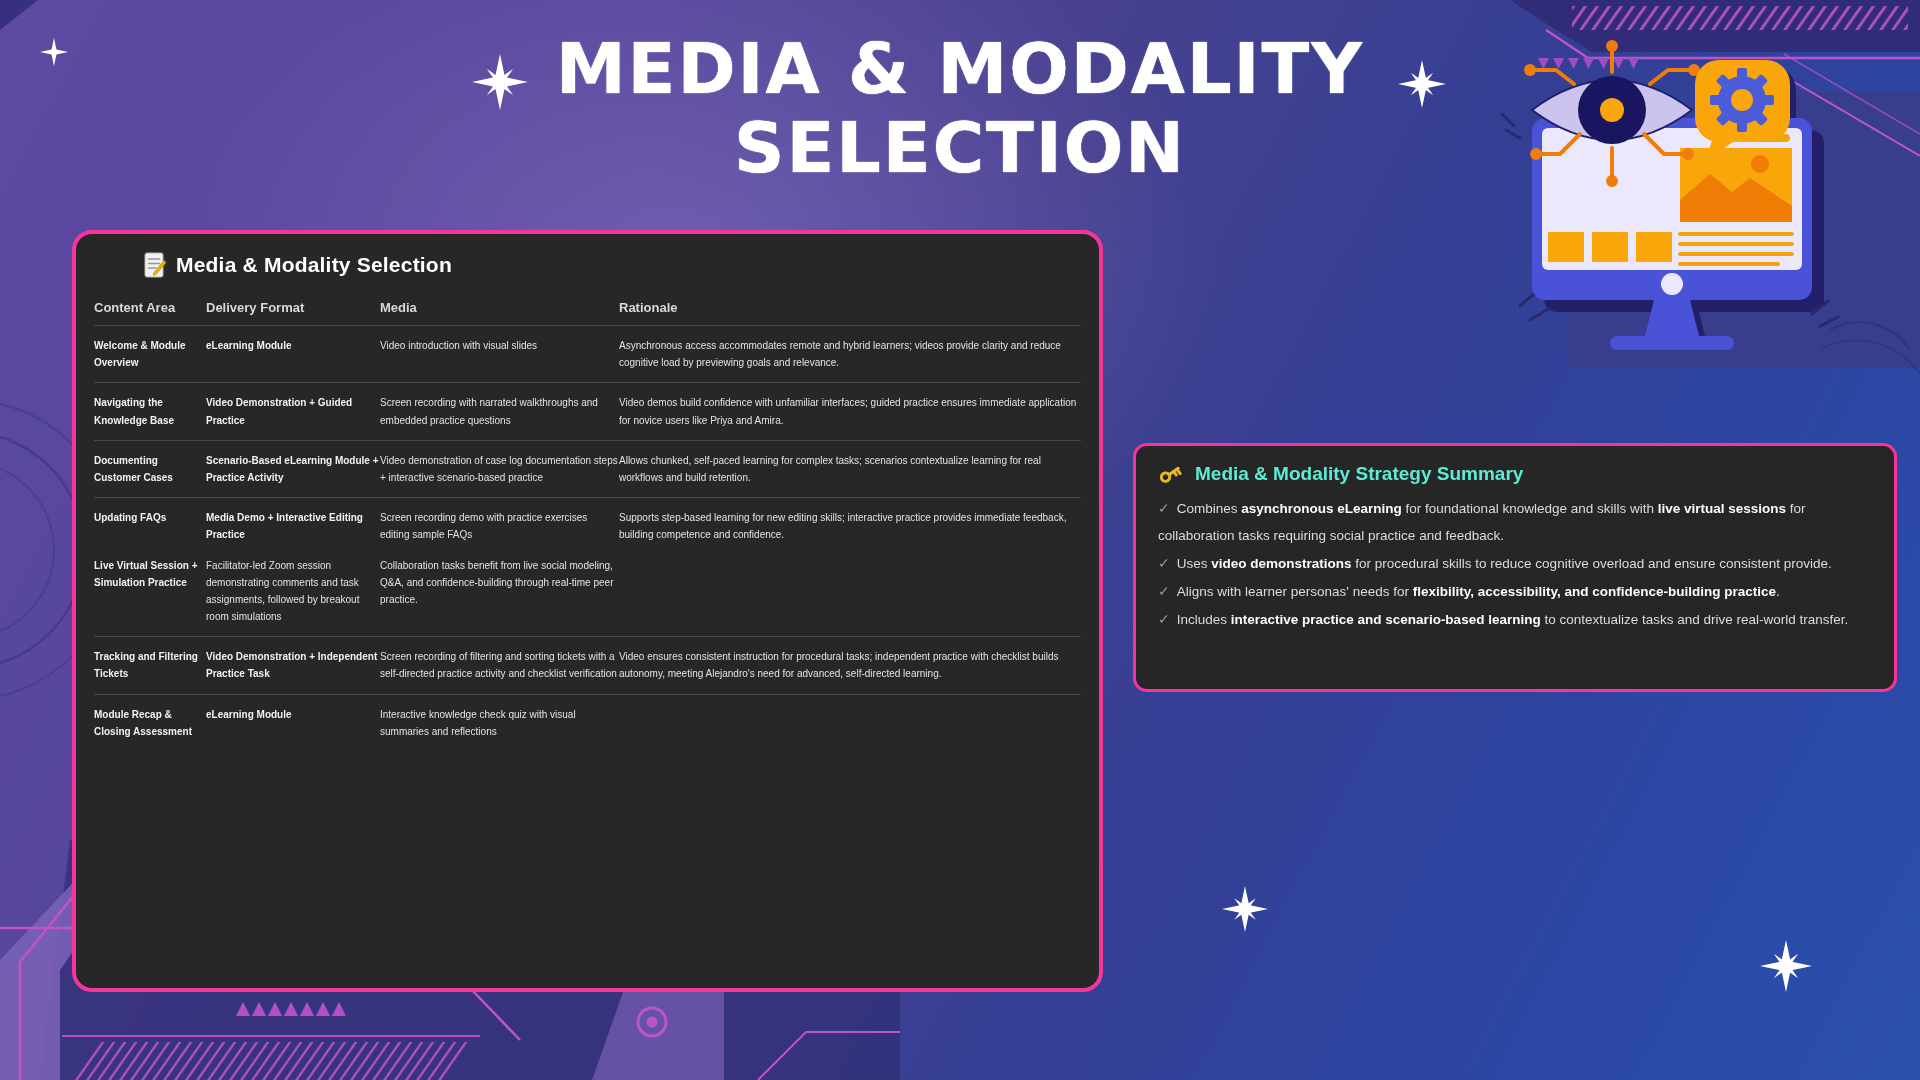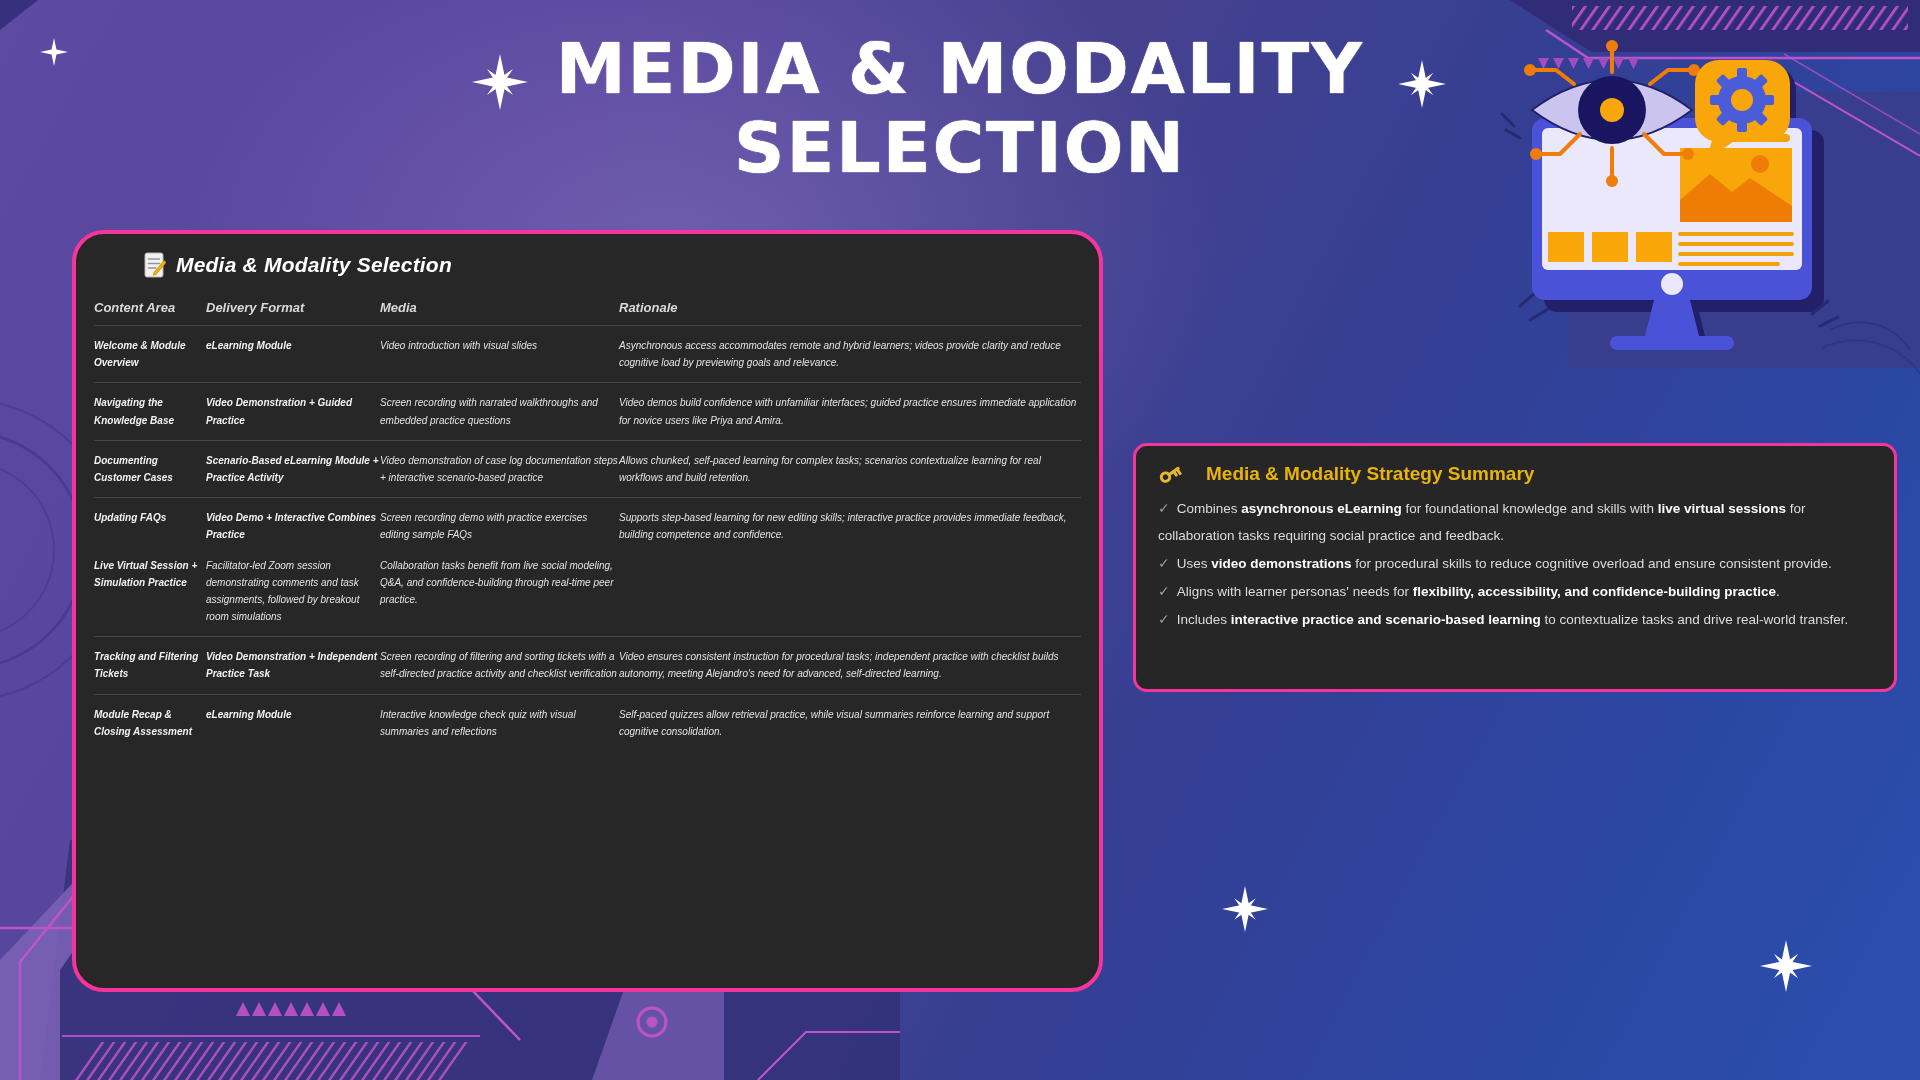--- a/index.html
+++ b/index.html
@@ -22,22 +22,22 @@
     position:absolute;z-index:2;top:30px;left:400px;width:1120px;margin:0;
     text-align:center;color:#ffffff;
     font-family:"DejaVu Sans","Liberation Sans",sans-serif;
     font-weight:800;font-size:70px;line-height:1.13;letter-spacing:2px;
     text-shadow:0 0 1px #fff,0 0 1px #fff;
   }
 
   
   .table-card{
     position:absolute;z-index:3;left:72px;top:230px;width:1031px;min-height:762px;
-    box-sizing:border-box;background:#272727;border:4px solid #f5359c;border-radius:32px;
-    padding:16px 18px 20px 18px;color:#e8e8e8;font-style:italic;
+    box-sizing:border-box;background:#272727;border:4px solid #f5359c;border-radius:20px;
+    padding:16px 18px 20px 18px;color:#e8e8e8;
   }
   .table-card h2{
     margin:2px 0 16px 0;padding-left:50px;display:flex;align-items:center;gap:10px;
     color:#fff;font-size:21px;font-weight:700;letter-spacing:.2px;
   }
   .grid-head,.trow{
     display:grid;grid-template-columns:112px 174px 239px 1fr;column-gap:0;
   }
   .grid-head{padding:6px 0 10px 0;}
   .grid-head .hcell{color:#d9d9d9;font-size:13px;font-weight:600;}
@@ -46,22 +46,22 @@
   .cell{font-size:10px;line-height:1.72;color:#e3e3e3;}
   .cell.col0,.cell.col1{font-weight:700;color:#f2f2f2;}
 
   
   .summary-card{
     position:absolute;z-index:3;left:1133px;top:443px;width:764px;min-height:249px;
     box-sizing:border-box;background:#262626;border:3px solid #f5359c;border-radius:14px;
     padding:14px 22px 16px 22px;color:#e4e4e4;
   }
   .summary-card h2{
-    margin:2px 0 8px 0;display:flex;align-items:center;gap:24px;
-    color:#eab308;font-size:19px;font-weight:700;
+    margin:2px 0 8px 0;display:flex;align-items:center;gap:13px;
+    color:#5eead4;font-size:19px;font-weight:700;
   }
   .bullet{font-size:13.5px;line-height:2.0;color:#dcdcdc;}
   .bullet .b{font-weight:700;color:#fdfdfd;}
   .bullet .check{color:#9c9c9c;margin-right:7px;font-size:14px;}
 </style>
 </head>
 <body>
 
 <div class="slide">
 
@@ -269,40 +269,39 @@
             <div class="cell col3">Video demos build confidence with unfamiliar interfaces; guided practice ensures immediate application for novice users like Priya and Amira.</div>
           </div>
           <div class="trow">
             <div class="cell col0">Documenting Customer Cases</div>
             <div class="cell col1">Scenario-Based eLearning Module + Practice Activity</div>
             <div class="cell col2">Video demonstration of case log documentation steps + interactive scenario-based practice</div>
             <div class="cell col3">Allows chunked, self-paced learning for complex tasks; scenarios contextualize learning for real workflows and build retention.</div>
           </div>
           <div class="trow">
             <div class="cell col0">Updating FAQs</div>
-            <div class="cell col1">Video Demo + Interactive Combines Practice</div>
+            <div class="cell col1">Media Demo + Interactive Editing Practice</div>
             <div class="cell col2">Screen recording demo with practice exercises editing sample FAQs</div>
             <div class="cell col3">Supports step-based learning for new editing skills; interactive practice provides immediate feedback, building competence and confidence.</div>
           </div>
           <div class="trow no-sep">
             <div class="cell col1">Live Virtual Session + Simulation Practice</div>
             <div class="cell col2">Facilitator-led Zoom session demonstrating comments and task assignments, followed by breakout room simulations</div>
             <div class="cell col3">Collaboration tasks benefit from live social modeling, Q&amp;A, and confidence-building through real-time peer practice.</div>
           </div>
           <div class="trow">
             <div class="cell col0">Tracking and Filtering Tickets</div>
             <div class="cell col1">Video Demonstration + Independent Practice Task</div>
             <div class="cell col2">Screen recording of filtering and sorting tickets with a self-directed practice activity and checklist verification</div>
             <div class="cell col3">Video ensures consistent instruction for procedural tasks; independent practice with checklist builds autonomy, meeting Alejandro's need for advanced, self-directed learning.</div>
           </div>
           <div class="trow">
             <div class="cell col0">Module Recap &amp; Closing Assessment</div>
             <div class="cell col1">eLearning Module</div>
             <div class="cell col2">Interactive knowledge check quiz with visual summaries and reflections</div>
-            <div class="cell col3">Self-paced quizzes allow retrieval practice, while visual summaries reinforce learning and support cognitive consolidation.</div>
           </div>
         </div>
     </div>
   </section>
 
   <section class="summary-card">
     <h2>
       <svg width="24" height="24" viewBox="0 0 24 24">
         <g stroke="#e8b82a" stroke-width="3" fill="none" stroke-linecap="round" transform="rotate(-35 12 12)">
           <circle cx="6.5" cy="12" r="4.2"></circle>

